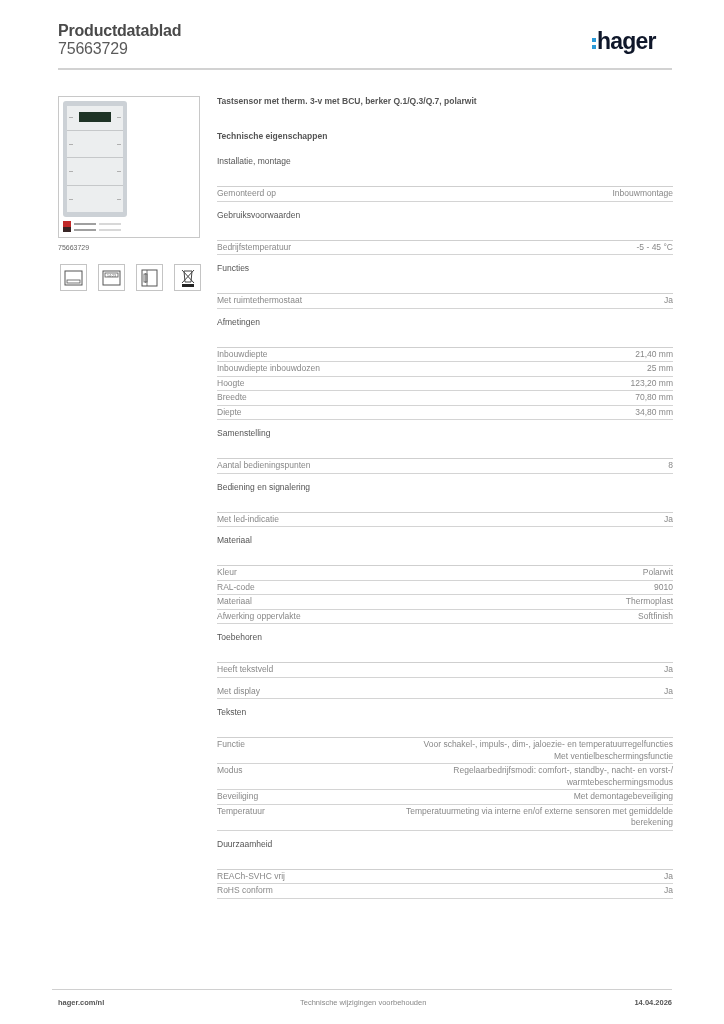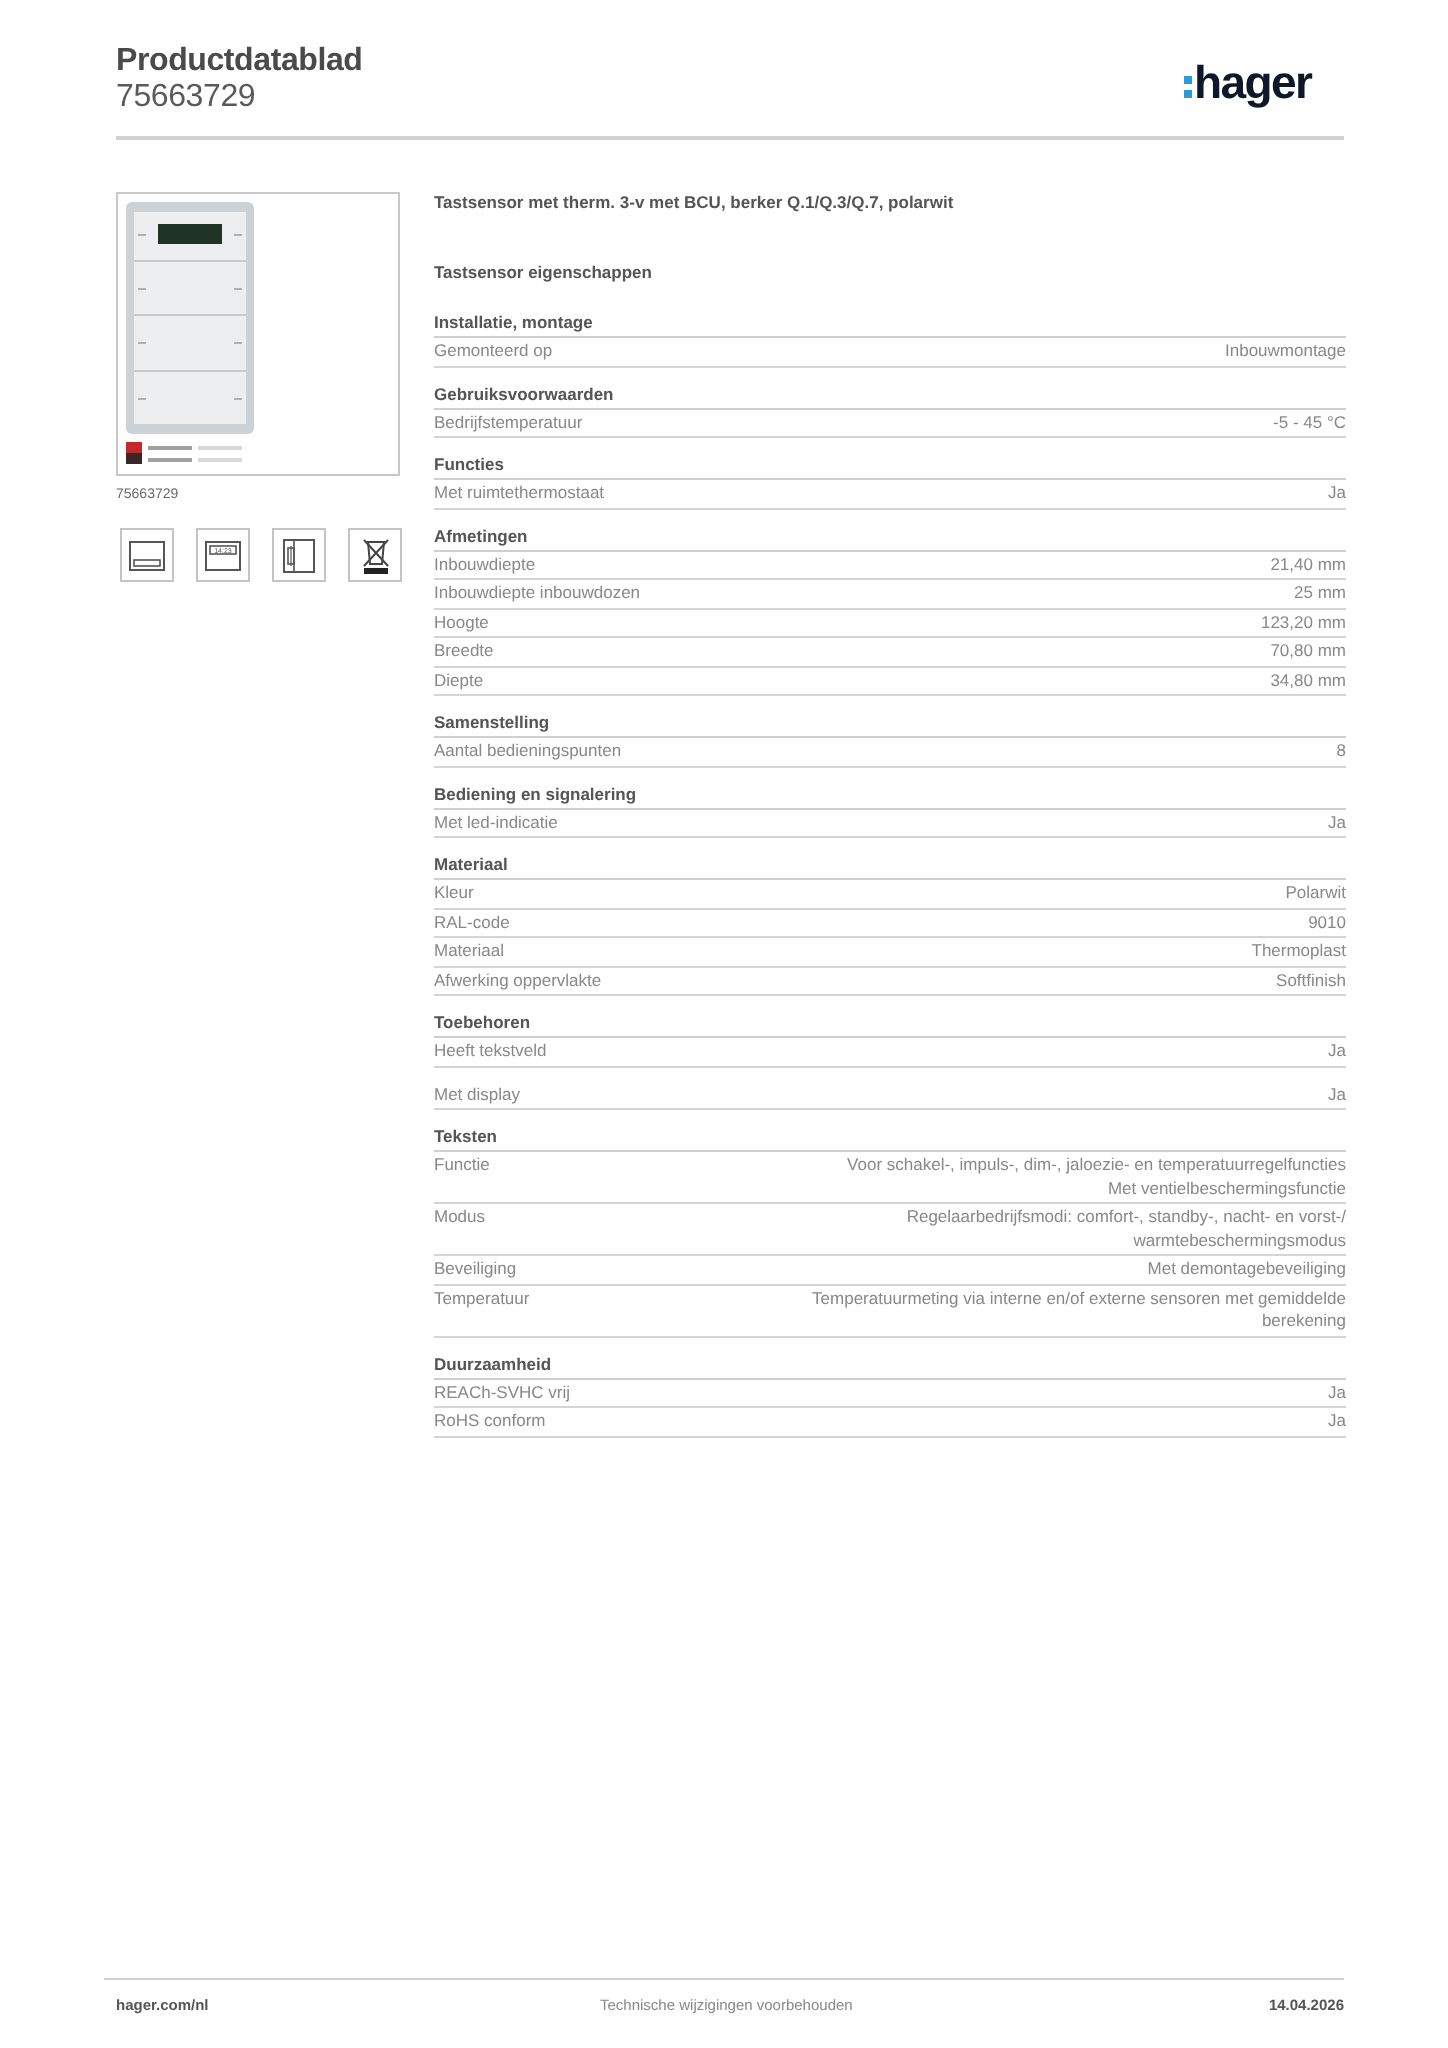--- a/index.html
+++ b/index.html
@@ -59,22 +59,22 @@
 
   .product-desc {
     position: absolute; left: 217px; top: 96px; font-size: 8.5px; font-weight: bold; color: #555;
   }
   .section-main {
     position: absolute; left: 217px; top: 131px; font-size: 8.5px; font-weight: bold; color: #555;
   }
   .spec-area { position: absolute; left: 217px; top: 155px; width: 456px; }
   .group { margin-bottom: 7px; }
   .group-title {
-    font-size: 8.5px; font-weight: bold; color: #555; height: 12px; line-height: 12px;
-    border-bottom: 1.5px solid #cfcfcf; padding-bottom: 1px;
+    font-size: 8.5px; font-weight: normal; color: #555; height: 12px; line-height: 12px;
+    border-bottom: 1.5px solid #cfcfcf; padding-bottom: 19px;
   }
   .row {
     display: flex; justify-content: space-between; align-items: flex-start;
     font-size: 8.5px; color: #888; border-bottom: 1.5px solid #d4d4d4;
     padding: 1px 0 1px 0; line-height: 11.5px;
   }
   .row .val { text-align: right; max-width: 330px; }
 
   .footer-rule {
     position: absolute; left: 52px; top: 989px; width: 620px; height: 1px; background: #d0d0d0;
@@ -156,21 +156,21 @@
     <svg width="18" height="20" viewBox="0 0 18 20">
         <path d="M5 3 L13 3 L12 14 L6 14 Z" fill="none" stroke="#444" stroke-width="1"></path>
         <line x1="3" y1="2" x2="15" y2="15" stroke="#444" stroke-width="1"></line>
         <line x1="15" y1="2" x2="3" y2="15" stroke="#444" stroke-width="1"></line>
         <rect x="3" y="16" width="12" height="3" fill="#222"></rect>
       </svg>
   </div>
 </div>
 
 <div class="product-desc">Tastsensor met therm. 3-v met BCU, berker Q.1/Q.3/Q.7, polarwit</div>
-<div class="section-main">Tastsensor eigenschappen</div>
+<div class="section-main">Technische eigenschappen</div>
 
 <div class="spec-area" id="spec-area">
     <div class="group">
       <div class="group-title">Installatie, montage</div>
       <div class="row">
         <span class="lab">Gemonteerd op</span>
         <span class="val" style="white-space: pre-line;">Inbouwmontage</span>
       </div>
     </div>
     <div class="group">

